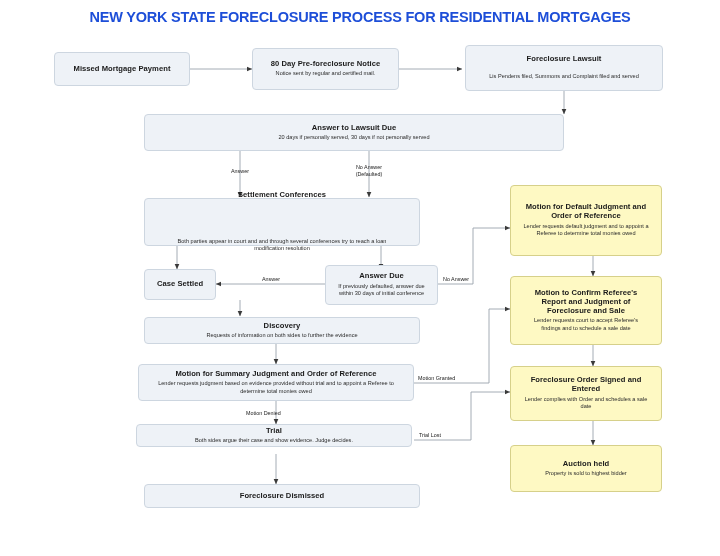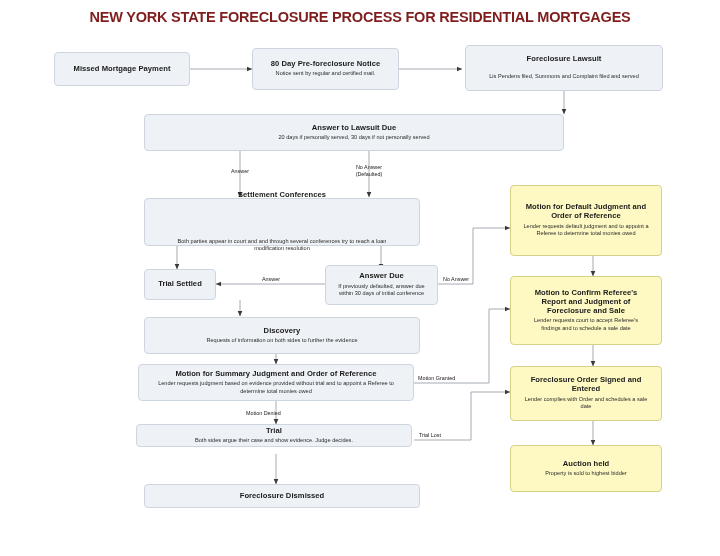--- a/index.html
+++ b/index.html
@@ -19,21 +19,21 @@
     overflow: hidden;
   }
   #chart-title {
     position: absolute;
     left: 0;
     top: 9px;
     width: 720px;
     text-align: center;
     font-size: 14.5px;
     font-weight: bold;
-    color: #7f1d1d;
+    color: #1d4ed8;
     letter-spacing: -0.2px;
   }
   .node {
     position: absolute;
     box-sizing: border-box;
     border-radius: 4px;
     display: flex;
     flex-direction: column;
     align-items: center;
     justify-content: center;
@@ -151,29 +151,29 @@
     <div class="ttl">Answer to Lawsuit Due</div>
     <div class="sub">20 days if personally served, 30 days if not personally served</div>
   </div>
 
   <div class="node blue" style="left:144px; top:198px; width:276px; height:48px;gap:36px;">
     <div class="ttl">Settlement Conferences</div>
     <div class="sub" style="max-width:235px;">Both parties appear in court and and through several conferences try to reach a loan modification resolution</div>
   </div>
 
   <div class="node blue" style="left:144px; top:269px; width:72px; height:31px;">
-    <div class="ttl">Trial Settled</div>
+    <div class="ttl">Case Settled</div>
   </div>
 
   <div class="node blue" style="left:325px; top:265px; width:113px; height:40px;">
     <div class="ttl">Answer Due</div>
     <div class="sub" style="max-width:96px;">If previously defaulted, answer due within 30 days of initial conference</div>
   </div>
 
-  <div class="node blue" style="left:144px; top:317px; width:276px; height:37px;">
+  <div class="node blue" style="left:144px; top:317px; width:276px; height:27px;">
     <div class="ttl">Discovery</div>
     <div class="sub">Requests of information on both sides to further the evidence</div>
   </div>
 
   <div class="node blue" style="left:138px; top:364px; width:276px; height:37px;">
     <div class="ttl">Motion for Summary Judgment and Order of Reference</div>
     <div class="sub" style="max-width:244px;">Lender requests judgment based on evidence provided without trial and to appoint a Referee to determine total monies owed</div>
   </div>
 
   <div class="node blue" style="left:136px; top:424px; width:276px; height:23px;">

